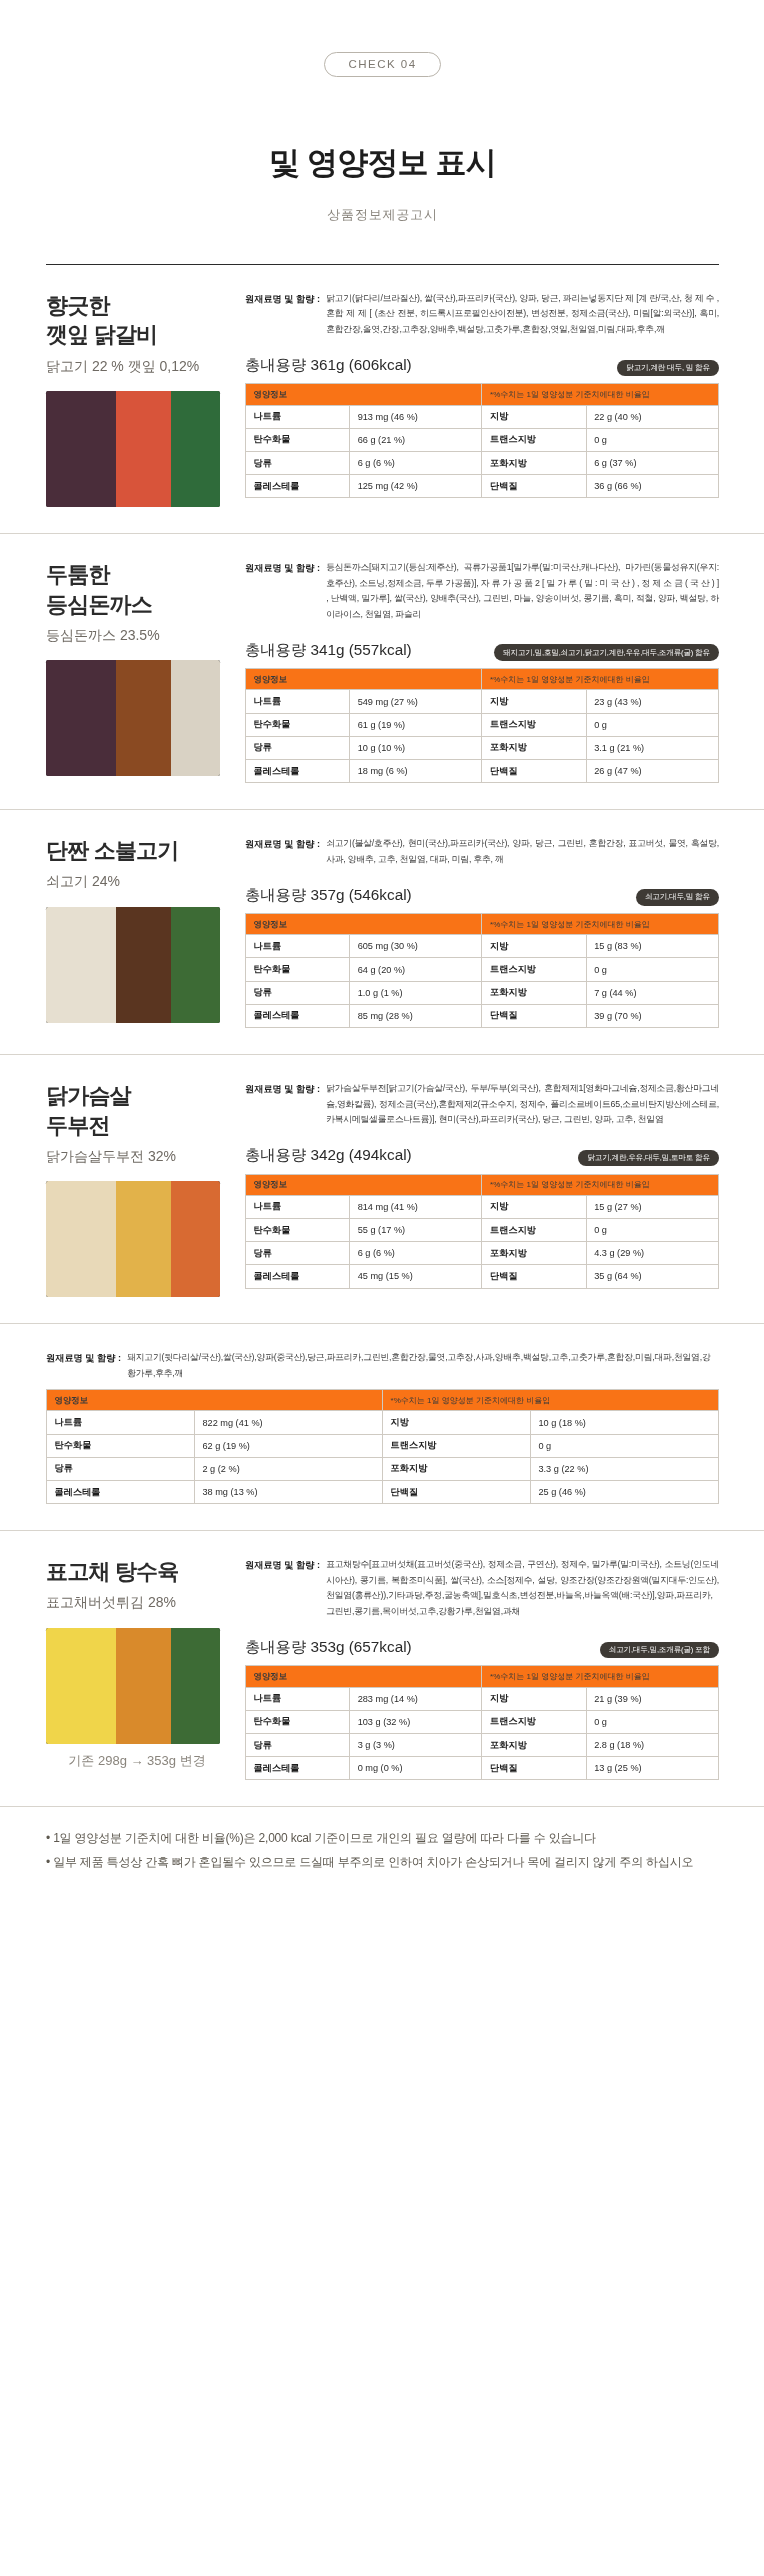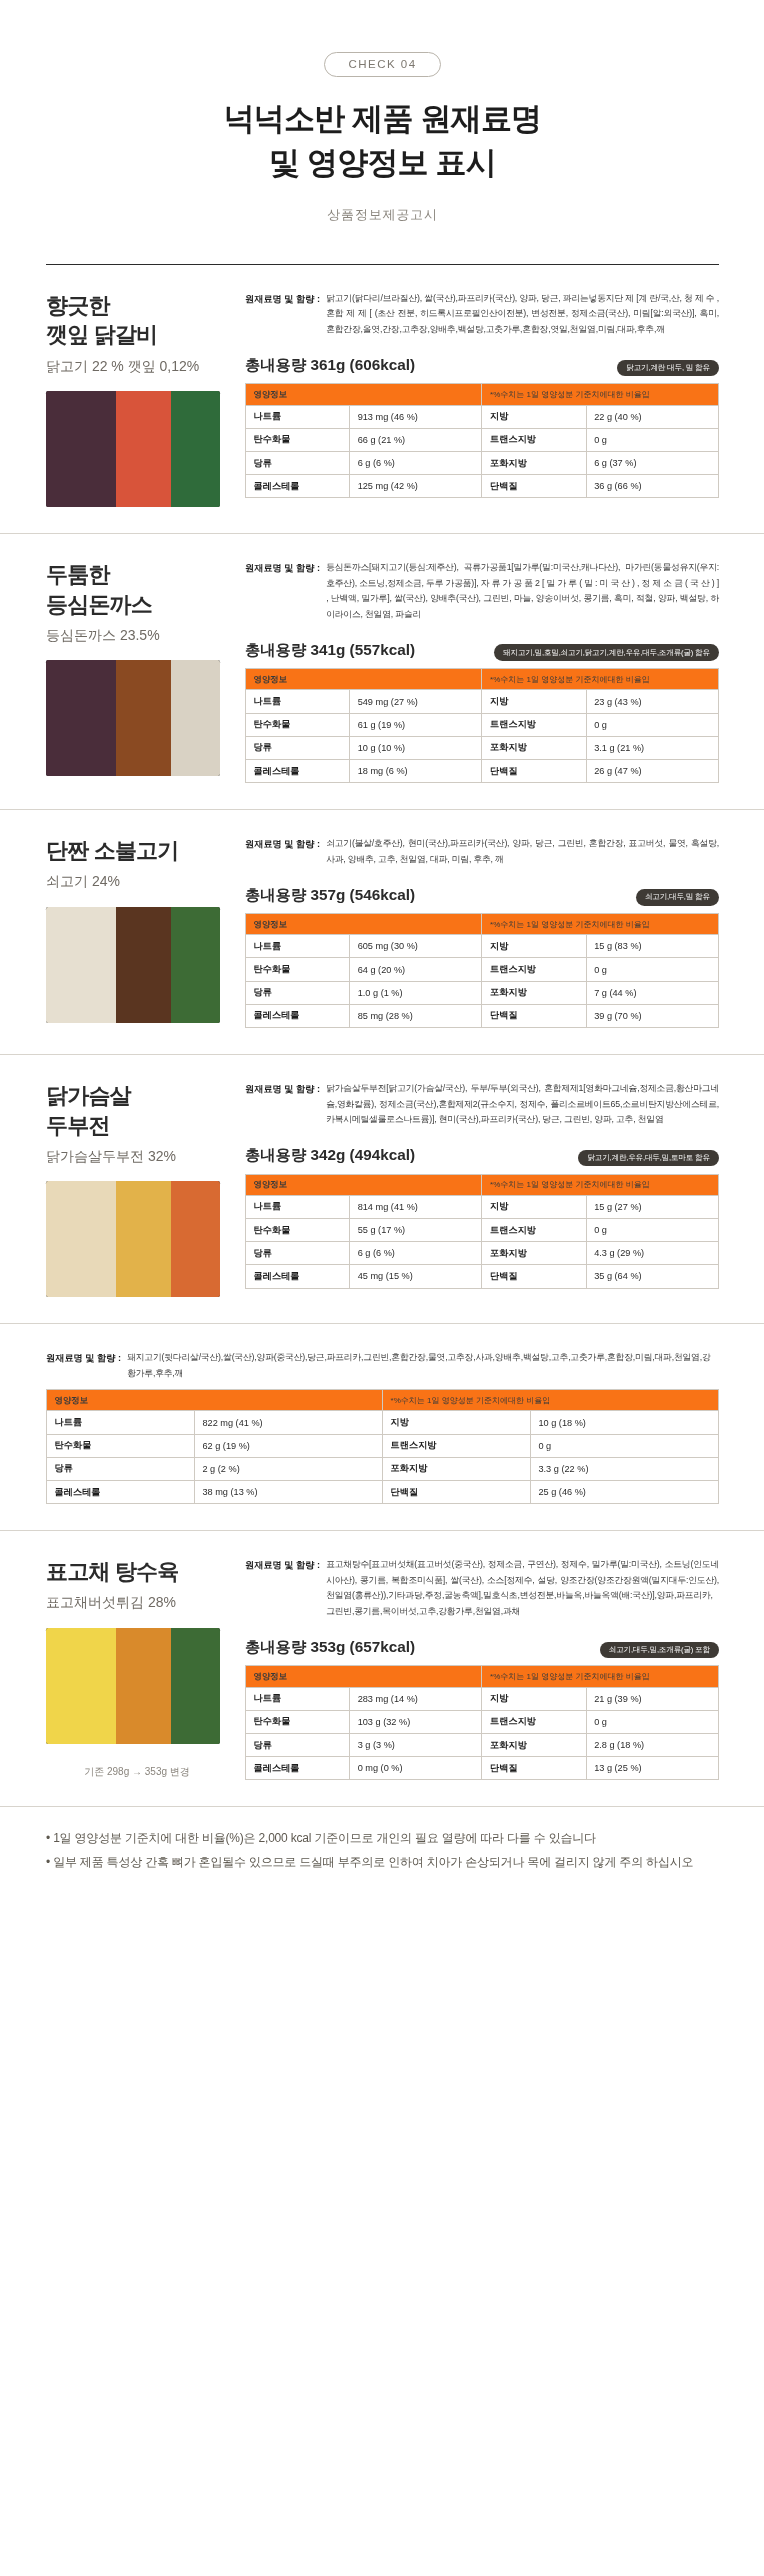--- a/index.html
+++ b/index.html
@@ -58,41 +58,41 @@
   .photo {
     margin-top: 15.3px;
     width: 174px;
     height: 116px;
     border-radius: 2.3px;
     overflow: hidden;
     display: flex;
     background: #1c1c1c;
   }
   .photo .cellA, .photo .cellB, .photo .cellC { height: 100%; }
-  .cap-note { margin-top: 21px; font-size: 10px; color: #8a857d; text-align: center; }
+  .cap-note { margin-top: 8px; font-size: 13px; color: #8a857d; text-align: center; }
 
   .right-col { flex: 1 1 auto; min-width: 0; }
 
   .ing-block { display: flex; gap: 6.1px; }
   .ing-label {
     font-size: 9.2px; font-weight: bold; color: #1d1d1d;
     white-space: nowrap; line-height: 1.75;
   }
   .ing-text {
     font-size: 8.8px; line-height: 1.78; color: #3a3a3a;
     letter-spacing: -0.2px; text-align: justify;
   }
 
   .amount-row {
     margin-top: 17px;
     display: flex;
     align-items: flex-end;
     justify-content: space-between;
   }
-  .amount { font-size: 15.3px; font-weight: bold; }
+  .amount { font-size: 15.3px; font-weight: normal; }
   .allergy-pill {
     background: #3e3a35;
     color: #ffffff;
     font-size: 7.6px;
     padding: 3.1px 9.2px;
     border-radius: 8.4px;
     letter-spacing: -0.2px;
     white-space: nowrap;
   }
 
@@ -127,21 +127,21 @@
   }
 </style>
 </head>
 <body>
 
 <div class="page">
 
   <div class="header">
     <div class="check-pill">CHECK 04</div>
     <h1>
-      <span>넉넉소반 제품 원재료명</span><br>
+      <br>
       <span>및 영양정보 표시</span>
     </h1>
     <div class="sub">상품정보제공고시</div>
   </div>
 
   <div class="divider"></div>
 
   <div id="products">
       <div class="product">
     <div class="left-col">

